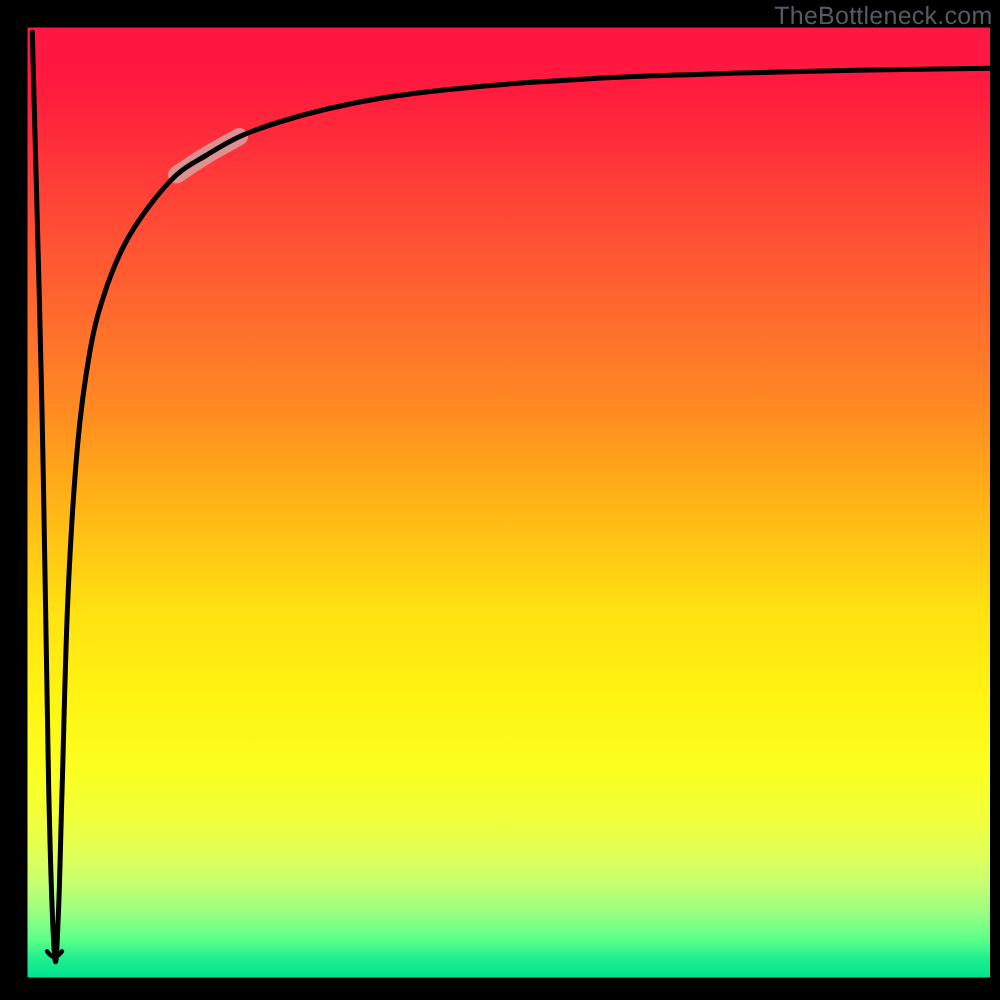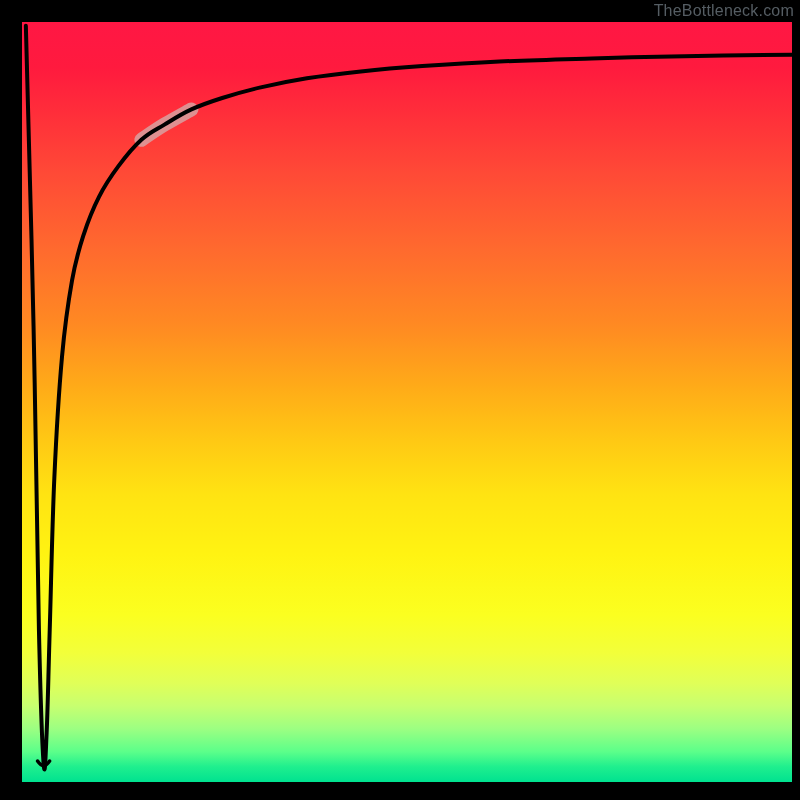--- a/index.html
+++ b/index.html
@@ -44,21 +44,21 @@
       #5cff8a 96%,
       #1fef8e 98%,
       #00e290 100%
     );
   }
   .watermark {
     position: absolute;
     top: 2px;
     right: 6px;
     color: #555d63;
-    font-size: 16px;
+    font-size: 20px;
     font-weight: 400;
     letter-spacing: 0.2px;
     user-select: none;
   }
   svg.curve-layer {
     position: absolute;
     left: 22px;
     top: 22px;
     width: 770px;
     height: 760px;

